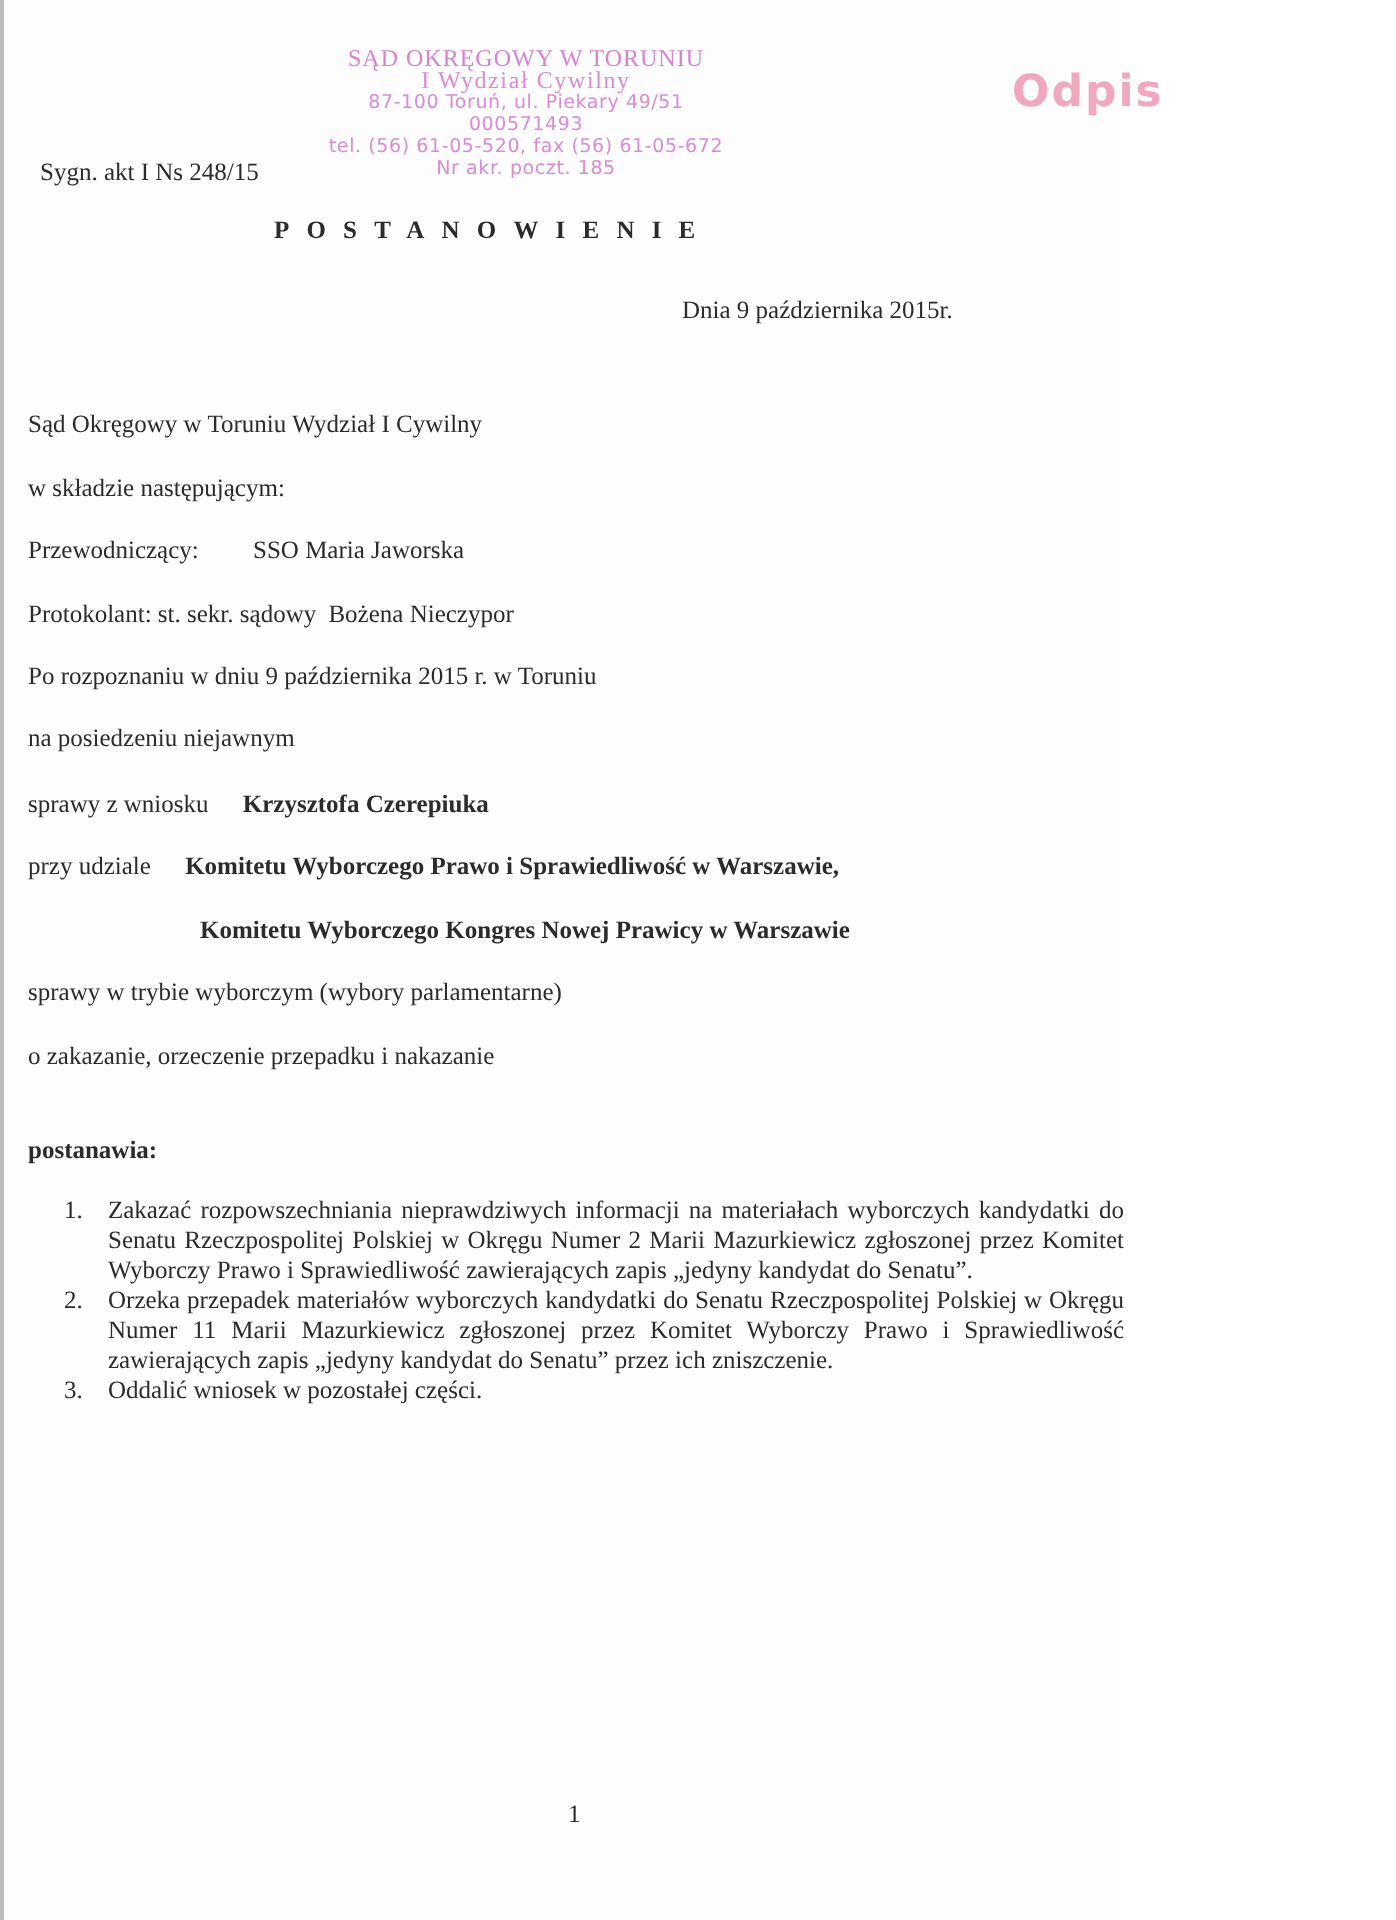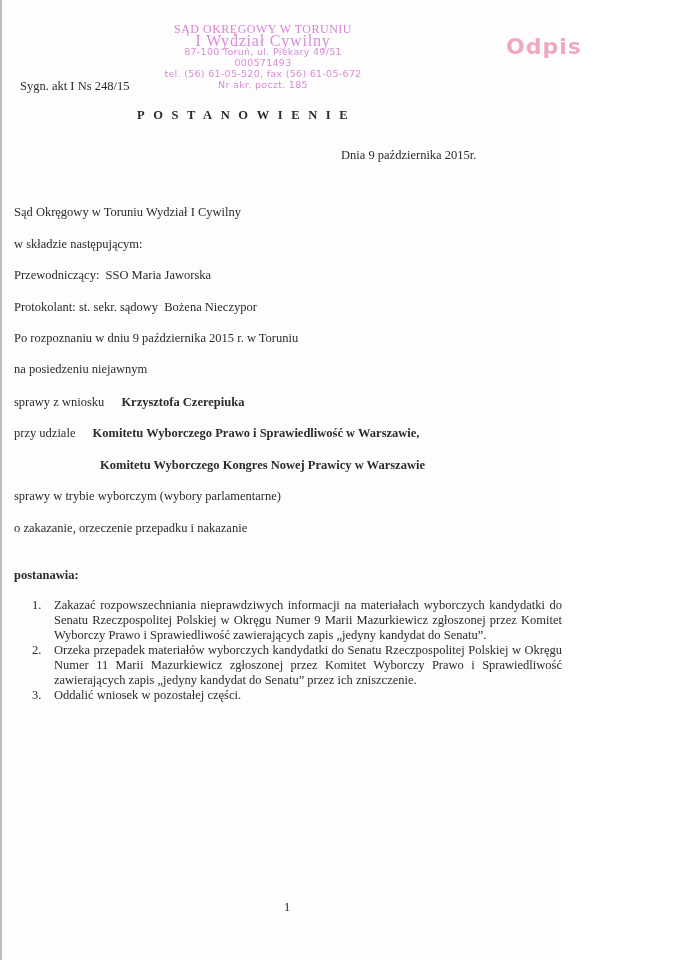--- a/index.html
+++ b/index.html
@@ -4,21 +4,21 @@
 <style>
   html, body { margin: 0; padding: 0; background: #ffffff; }
   body { width: 698px; height: 960px; position: relative; overflow: hidden;
          font-family: "Liberation Serif", "DejaVu Serif", serif; color: #2b2b2b; }
   .page { position: absolute; left: 0; top: 0; width: 560px; height: 960px; background: #fdfdfd;
           border-left: 2px solid #bdbdbd; box-sizing: border-box; }
   .abs { position: absolute; white-space: nowrap; }
   .stamp { position: absolute; left: 150px; top: 24px; width: 222px; text-align: center;
            font-family: "DejaVu Sans", sans-serif; color: #d98bd8; line-height: 11px; }
   .stamp .s1 { font-family: "Liberation Serif", serif; font-size: 12px; letter-spacing: 0.5px; color: #d783d4; }
-  .stamp .s2 { font-family: "Liberation Serif", serif; font-size: 16px; letter-spacing: 0.8px; }
+  .stamp .s2 { font-family: "Liberation Serif", serif; font-size: 12px; letter-spacing: 0.8px; }
   .stamp .s3, .stamp .s4, .stamp .s5, .stamp .s6 { font-size: 9.5px; letter-spacing: 0.3px; }
   .odpis { position: absolute; left: 504px; top: 34px; font-family: "DejaVu Sans", sans-serif;
            font-size: 22px; font-weight: bold; color: #ef9fb8; letter-spacing: 1px; opacity: 0.9; text-align: center; }
   .sygn { left: 18px; top: 79px; font-size: 12.5px; }
   .title { left: 135px; top: 108px; font-size: 12.5px; font-weight: bold; letter-spacing: 8.6px; }
   .date { left: 339px; top: 148px; font-size: 12.5px; }
   .line { font-size: 12.5px; left: 12px; }
   .bold { font-weight: bold; }
   .decision { left: 12px; top: 568px; font-size: 12.5px; font-weight: bold; }
   ol.items { position: absolute; left: 30px; top: 598px; width: 530px; margin: 0; padding: 0;
@@ -47,21 +47,21 @@
 
   <div class="abs title">POSTANOWIENIE</div>
 
   <div class="abs date">Dnia 9 października 2015r.</div>
 
   <div class="abs line" style="top:205px">Sąd   Okręgowy w Toruniu  Wydział I Cywilny</div>
   <div class="abs line" style="top:237px">w składzie następującym:</div>
 
   <div class="abs line" style="top:268px">
     <span>Przewodniczący:</span>
-    <span style="margin-left:3px">SSO Maria Jaworska</span>
+    <span style="margin-left:24px">SSO Maria Jaworska</span>
   </div>
 
   <div class="abs line" style="top:300px">
     <span>Protokolant: st. sekr. sądowy</span>
     <span style="margin-left:3px">Bożena Nieczypor</span>
   </div>
 
   <div class="abs line" style="top:331px">Po rozpoznaniu w  dniu   9 października 2015 r.  w Toruniu</div>
   <div class="abs line" style="top:362px">na posiedzeniu niejawnym</div>
 
@@ -78,21 +78,21 @@
   <div class="abs line bold" style="top:458px; left:98px">Komitetu Wyborczego  Kongres Nowej Prawicy w Warszawie</div>
 
   <div class="abs line" style="top:489px">sprawy w trybie wyborczym (wybory parlamentarne)</div>
   <div class="abs line" style="top:521px">o zakazanie, orzeczenie przepadku i nakazanie</div>
 
   <div class="abs decision">postanawia:</div>
 
   <ol class="items">
     <li>
       <span class="num">1.</span>
-      <span>Zakazać rozpowszechniania nieprawdziwych informacji na materiałach wyborczych kandydatki do Senatu Rzeczpospolitej Polskiej w Okręgu Numer 9 Marii Mazurkiewicz zgłoszonej przez Komitet Wyborczy Prawo i Sprawiedliwość zawierających zapis „jedyny kandydat do Senatu”.</span>
+      <span>Zakazać rozpowszechniania nieprawdziwych informacji na materiałach wyborczych kandydatki do Senatu Rzeczpospolitej Polskiej w Okręgu Numer 2 Marii Mazurkiewicz zgłoszonej przez Komitet Wyborczy Prawo i Sprawiedliwość zawierających zapis „jedyny kandydat do Senatu”.</span>
     </li>
     <li>
       <span class="num">2.</span>
       <span>Orzeka przepadek materiałów wyborczych kandydatki do Senatu Rzeczpospolitej Polskiej w Okręgu Numer 11 Marii Mazurkiewicz zgłoszonej przez Komitet Wyborczy Prawo i Sprawiedliwość zawierających zapis „jedyny kandydat do Senatu” przez ich zniszczenie.</span>
     </li>
     <li>
       <span class="num">3.</span>
       <span>Oddalić wniosek w pozostałej części.</span>
     </li>
   </ol>

